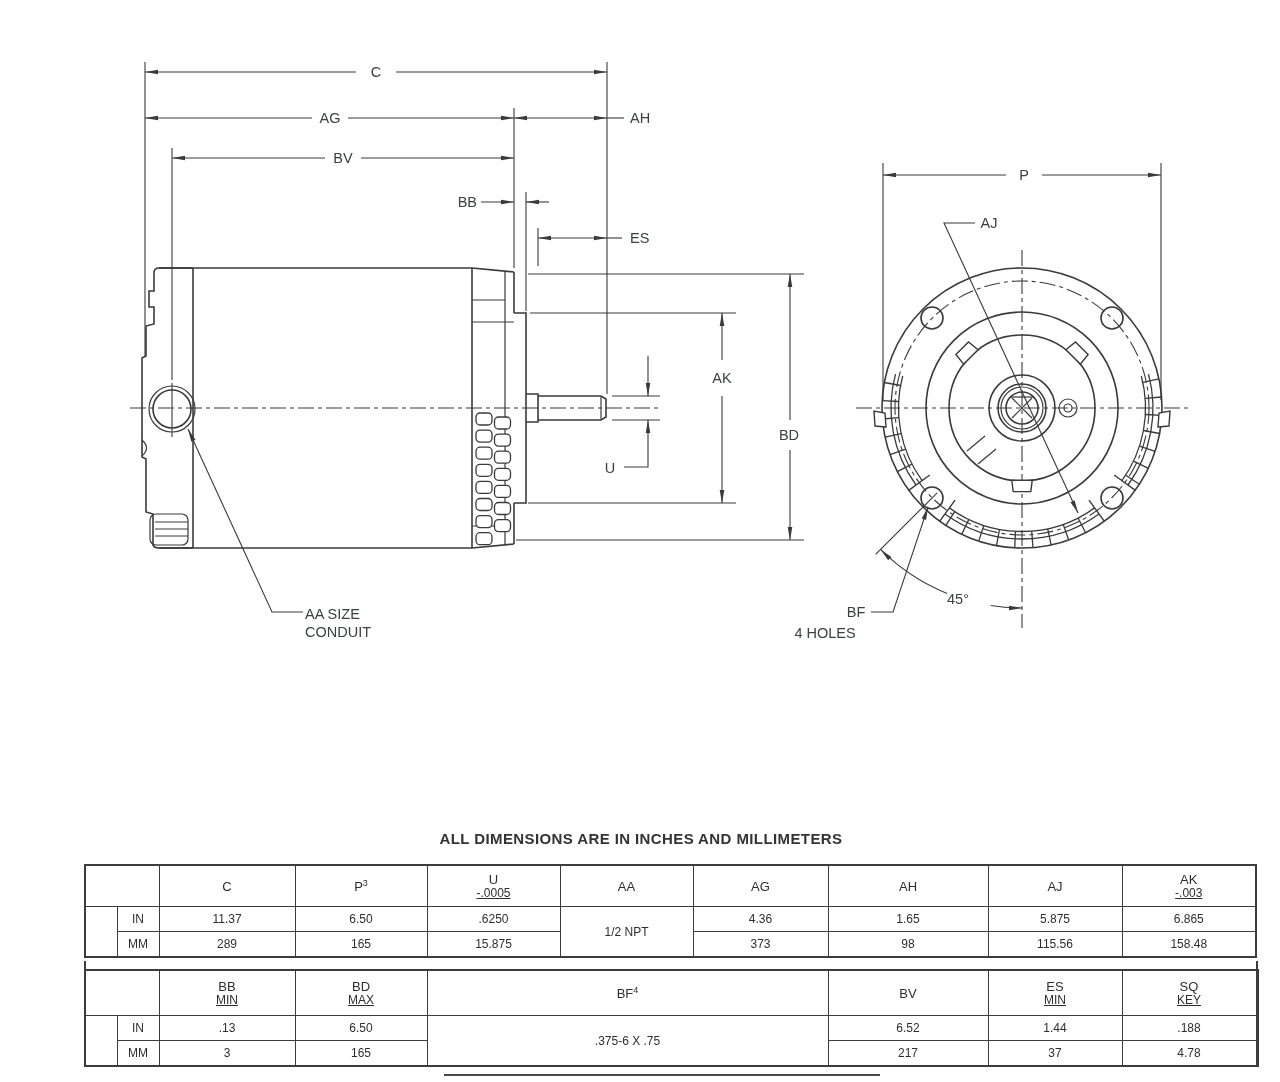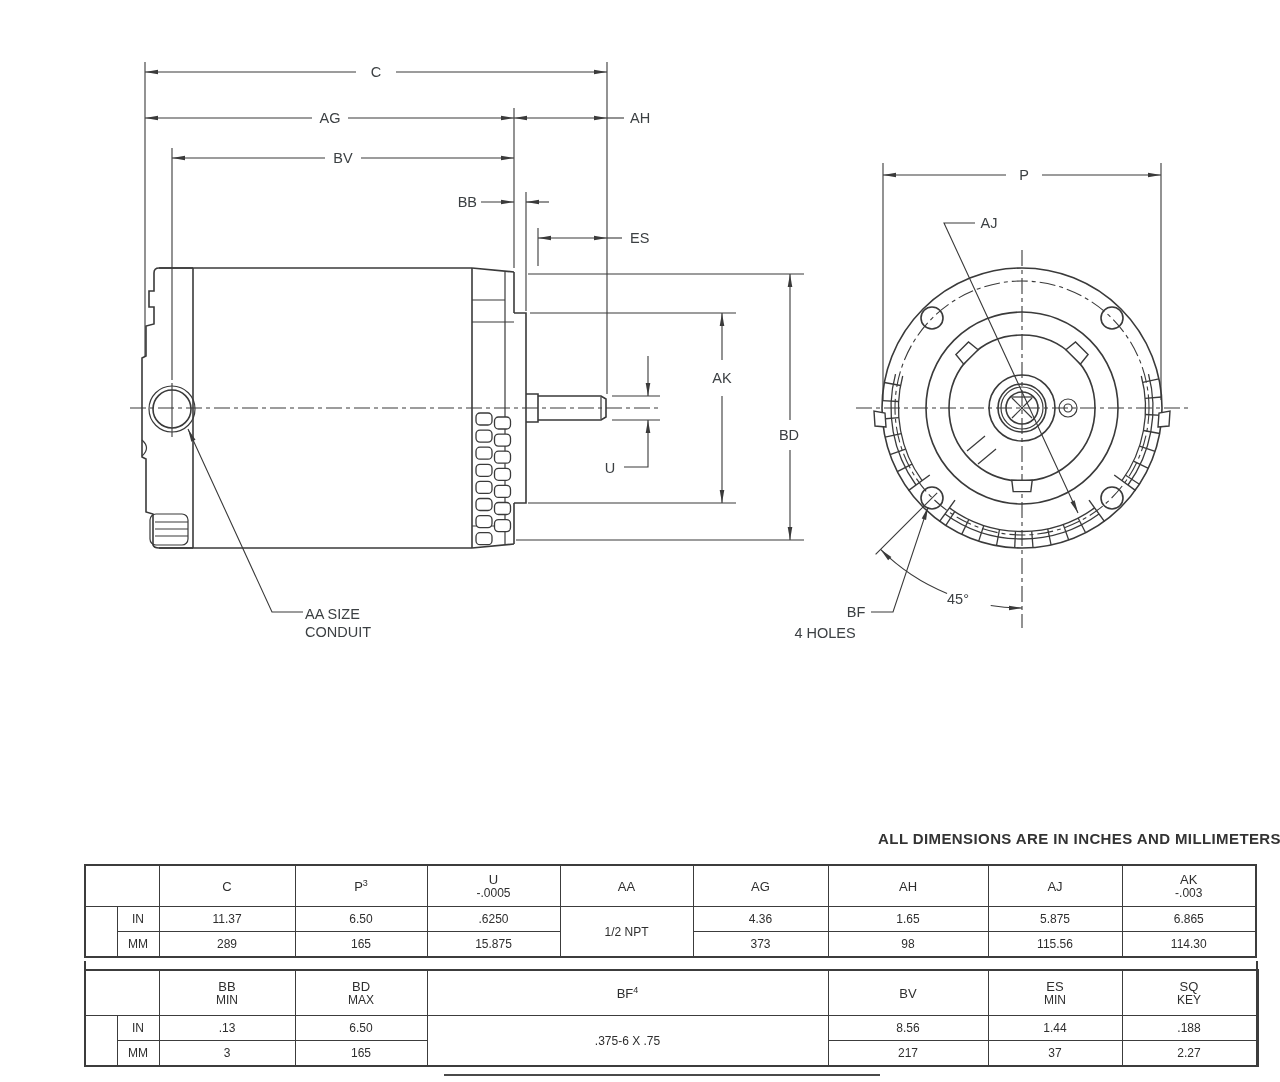--- a/index.html
+++ b/index.html
@@ -9,34 +9,34 @@
   }
   svg text{font-family:"Liberation Sans",sans-serif;}
   .lbl{font-size:14.5px;fill:#3c4043;}
   .pl{stroke:#3a3a3a;fill:none;stroke-width:1.6;}
   .pl2{stroke:#3a3a3a;fill:none;stroke-width:1.2;}
   .dl{stroke:#3a3a3a;fill:none;stroke-width:1.1;}
   .cl{stroke:#3a3a3a;fill:none;stroke-width:1.1;stroke-dasharray:16 4 4 4;}
   .wfill{fill:#ffffff;stroke:#3a3a3a;stroke-width:1.4;}
 
   #table-title{
-    position:absolute;left:1px;top:830px;width:1280px;text-align:right;
+    position:absolute;left:1px;top:830px;width:1280px;text-align:center;
     font-size:15px;letter-spacing:.4px;color:#333;font-weight:bold;
   }
   .dimtable{
     position:absolute;border-collapse:collapse;table-layout:fixed;
     font-size:12px;color:#2e2e2e;border:2px solid #3c3c3c;background:#fff;
   }
   .dimtable td{
     border:1.5px solid #3c3c3c;text-align:center;vertical-align:middle;
     padding:0;height:24px;overflow:hidden;white-space:nowrap;
   }
   .dimtable tr.hrow td{height:40px;font-size:13px;}
   #dim-table-2 tr.hrow td{height:44px;}
-  .dimtable td .sub{font-size:12px;margin-top:-1px;}
+  .dimtable td .sub{font-size:12px;margin-top:-1px;text-decoration:underline;}
   .dimtable td sup{font-size:9px;}
   .dimtable td.blank{background:#fff;}
   .sepband{
     position:absolute;left:84px;top:961px;width:1170px;height:8px;
     border-left:2px solid #3c3c3c;border-right:2px solid #3c3c3c;
   }
   #stray-line{
     position:absolute;left:444px;top:1074px;width:436px;height:0;
     border-top:2px solid #4a4a4a;
   }
@@ -349,21 +349,21 @@
           <td>6.865</td>
         </tr>
         <tr>
           <td>MM</td>
           <td>289</td>
           <td>165</td>
           <td>15.875</td>
           <td>373</td>
           <td>98</td>
           <td>115.56</td>
-          <td>114.30</td>
+          <td>158.48</td>
         </tr>
       </tbody>
     </table>
   </div>
 <div class="sepband"></div>
 <div id="t2-host">
     <table class="dimtable" id="dim-table-2" style="left: 84px; top: 969px;">
       <colgroup>
         <col style="width: 32px;">
         <col style="width: 42px;">
@@ -403,32 +403,32 @@
           <td class="head">
             <div><span></span></div>
           </td>
         </tr>
         <tr>
           <td rowspan="2" class="blank"></td>
           <td>IN</td>
           <td>.13</td>
           <td>6.50</td>
           <td rowspan="2" colspan="2">.375-6 X .75</td>
-          <td>8.56</td>
+          <td>6.52</td>
           <td>1.44</td>
           <td>.188</td>
           <td></td>
         </tr>
         <tr>
           <td>MM</td>
           <td>3</td>
           <td>165</td>
           <td>217</td>
           <td>37</td>
-          <td>2.27</td>
+          <td>4.78</td>
           <td></td>
         </tr>
       </tbody>
     </table>
   </div>
 <div id="stray-line"></div>
 
 
 
 

